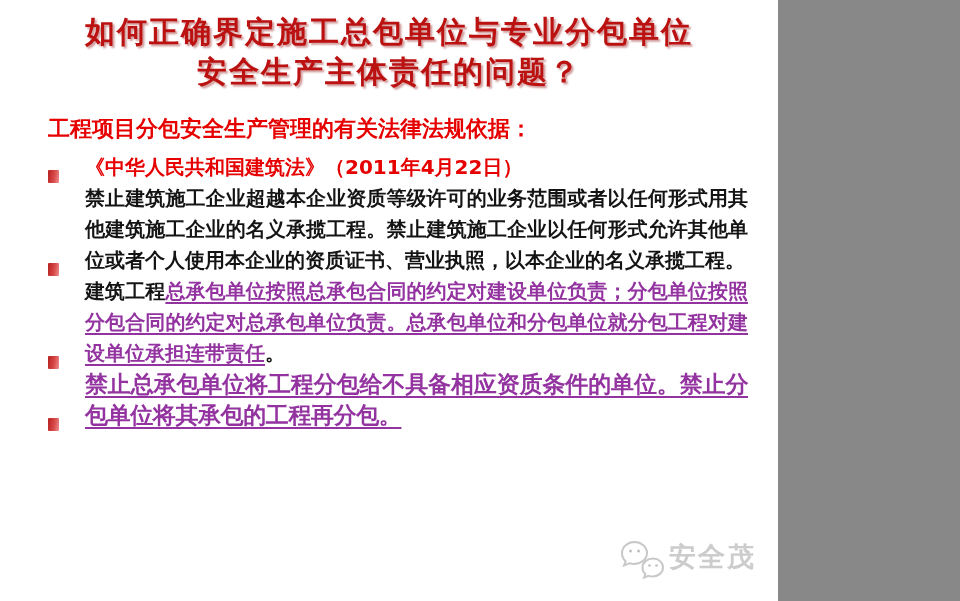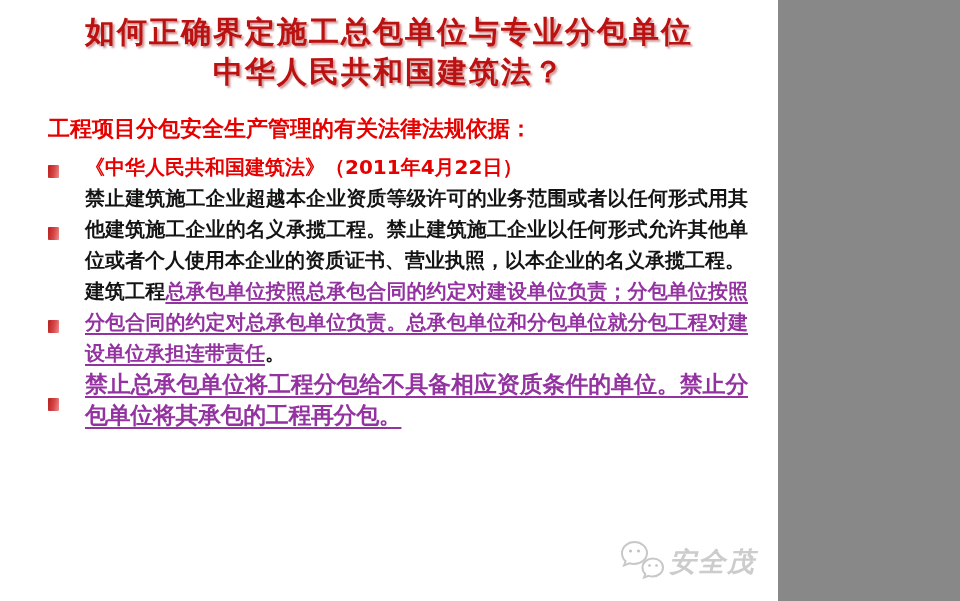--- a/index.html
+++ b/index.html
@@ -29,21 +29,21 @@
   }
   .section-heading{
     font-size:22px;
     line-height:30px;
     font-weight:bold;
     color:var(--heading-red,#e60000);
     margin-bottom:8px;
   }
   .bullet-row{
     display:flex;
-    align-items:center;
+    align-items:flex-end;
   }
   .bullet-marker{
     flex:0 0 auto;
     width:11px;height:13px;
     margin:8px 26px 0 0;
     background:linear-gradient(100deg,#b51f1f 0%,#d84848 55%,#ef8f8f 100%);
     border-radius:1px;
   }
   .bullet-text{
     flex:1 1 auto;
@@ -63,40 +63,38 @@
     color:var(--magenta,#9333a0);
     text-decoration:underline;
     text-decoration-thickness:2px;
     text-underline-offset:4px;
   }
   
   .watermark{
     position:absolute;
     right:22px;bottom:16px;
     display:flex;
-    align-items:center;
     gap:2px;
-    font-style:italic;
   }
   .watermark-label{
     font-size:27px;
     font-weight:bold;
     color:#cccccc;
     text-shadow:1px 1px 0 #ffffff;
     letter-spacing:2px;
   }
 </style>
 </head>
 <body>
 
 <div class="slide" style="--title-red: #bb1111; --heading-red: #e60000; --body-black: #141414; --magenta: #9333a0;">
 
   <div class="title-block">
     <div class="title-line">如何正确界定施工总包单位与专业分包单位</div>
-    <div class="title-line">中华人民共和国建筑法？</div>
+    <div class="title-line">安全生产主体责任的问题？</div>
   </div>
 
   <div class="content">
     <div class="section-heading">工程项目分包安全生产管理的有关法律法规依据：</div>
     <div id="bullet-list">
         <div class="bullet-row">
           <span class="bullet-marker"></span>
           <div class="bullet-text"><span class="run-red">《中华人民共和国建筑法》（2011年4月22日）</span></div>
         </div>
         <div class="bullet-row">

